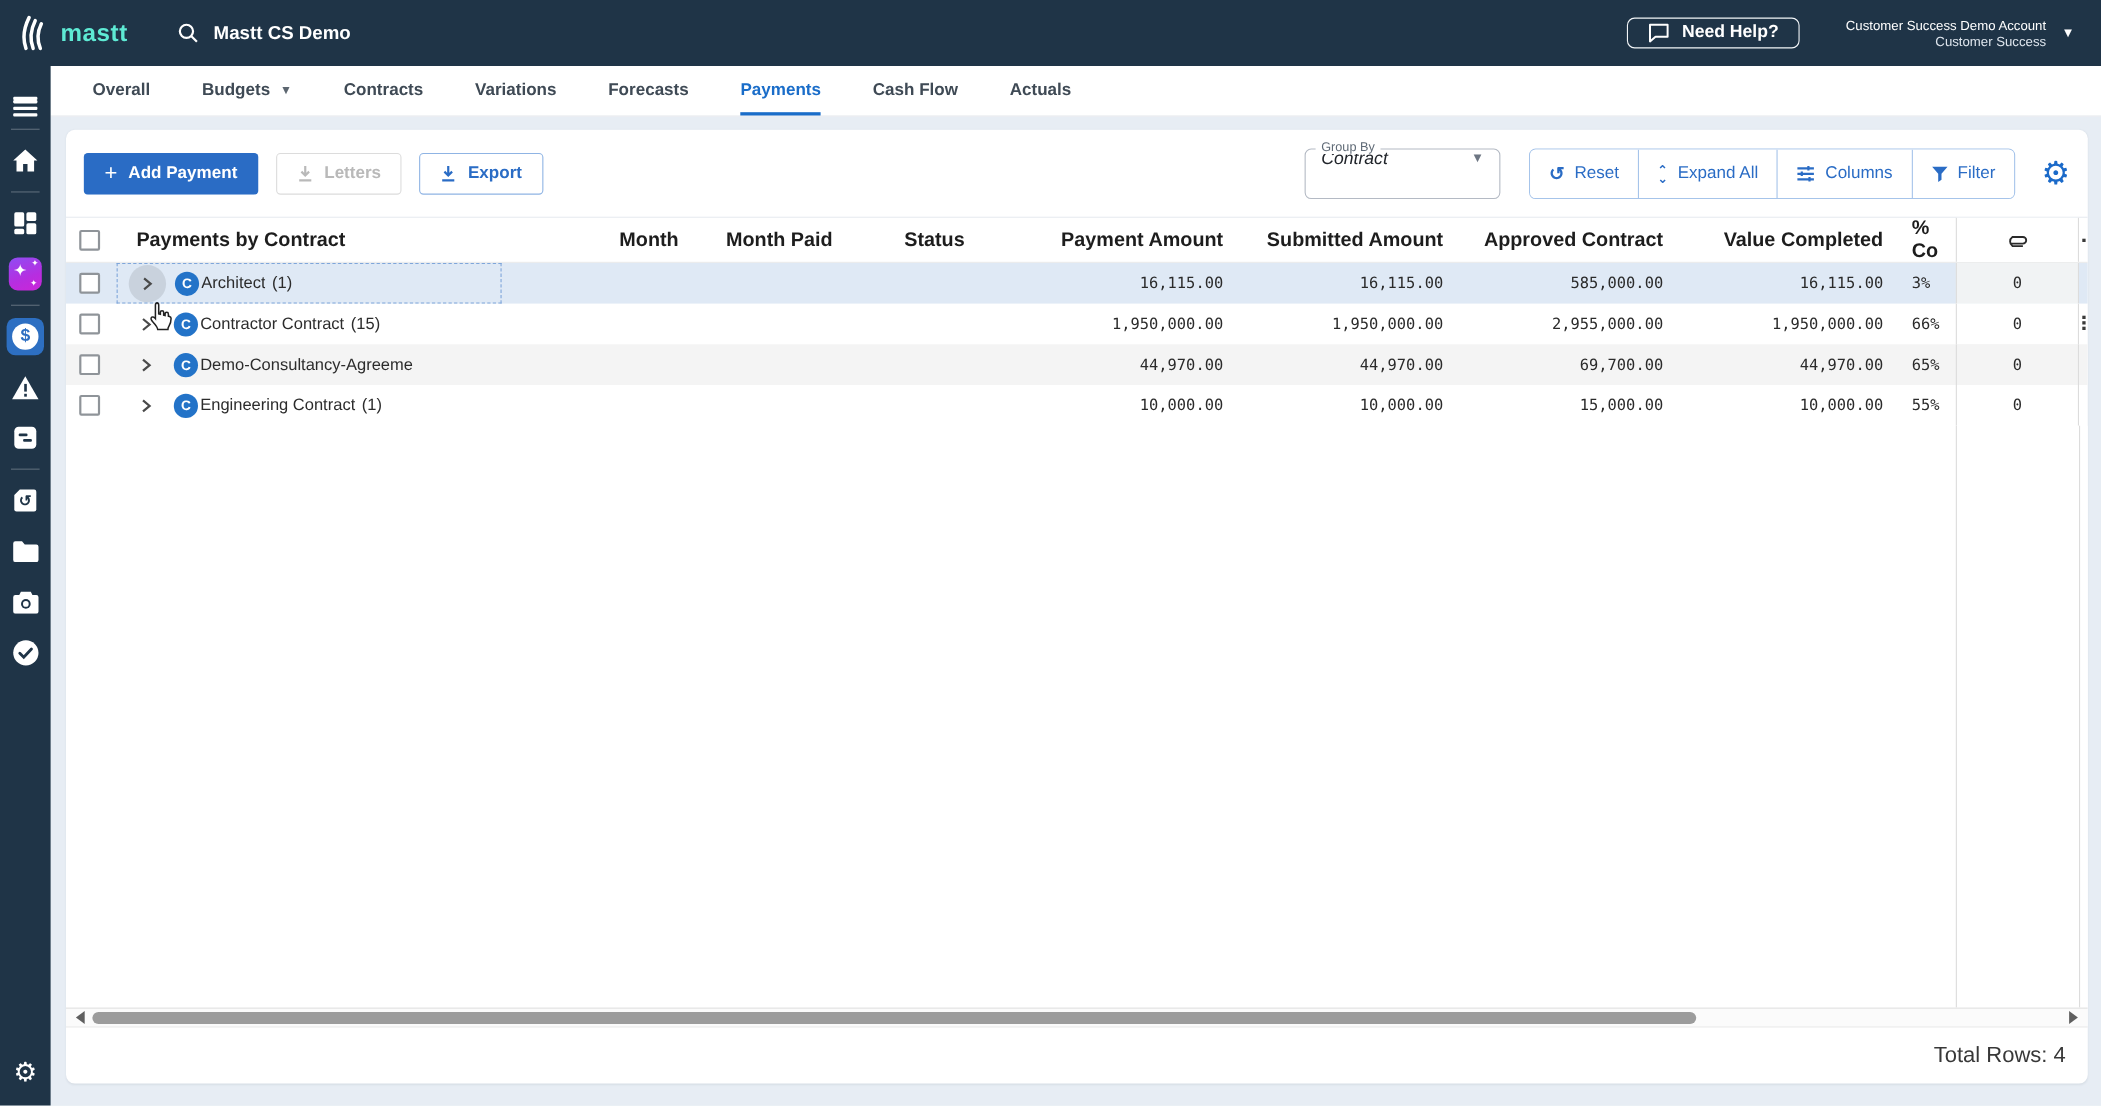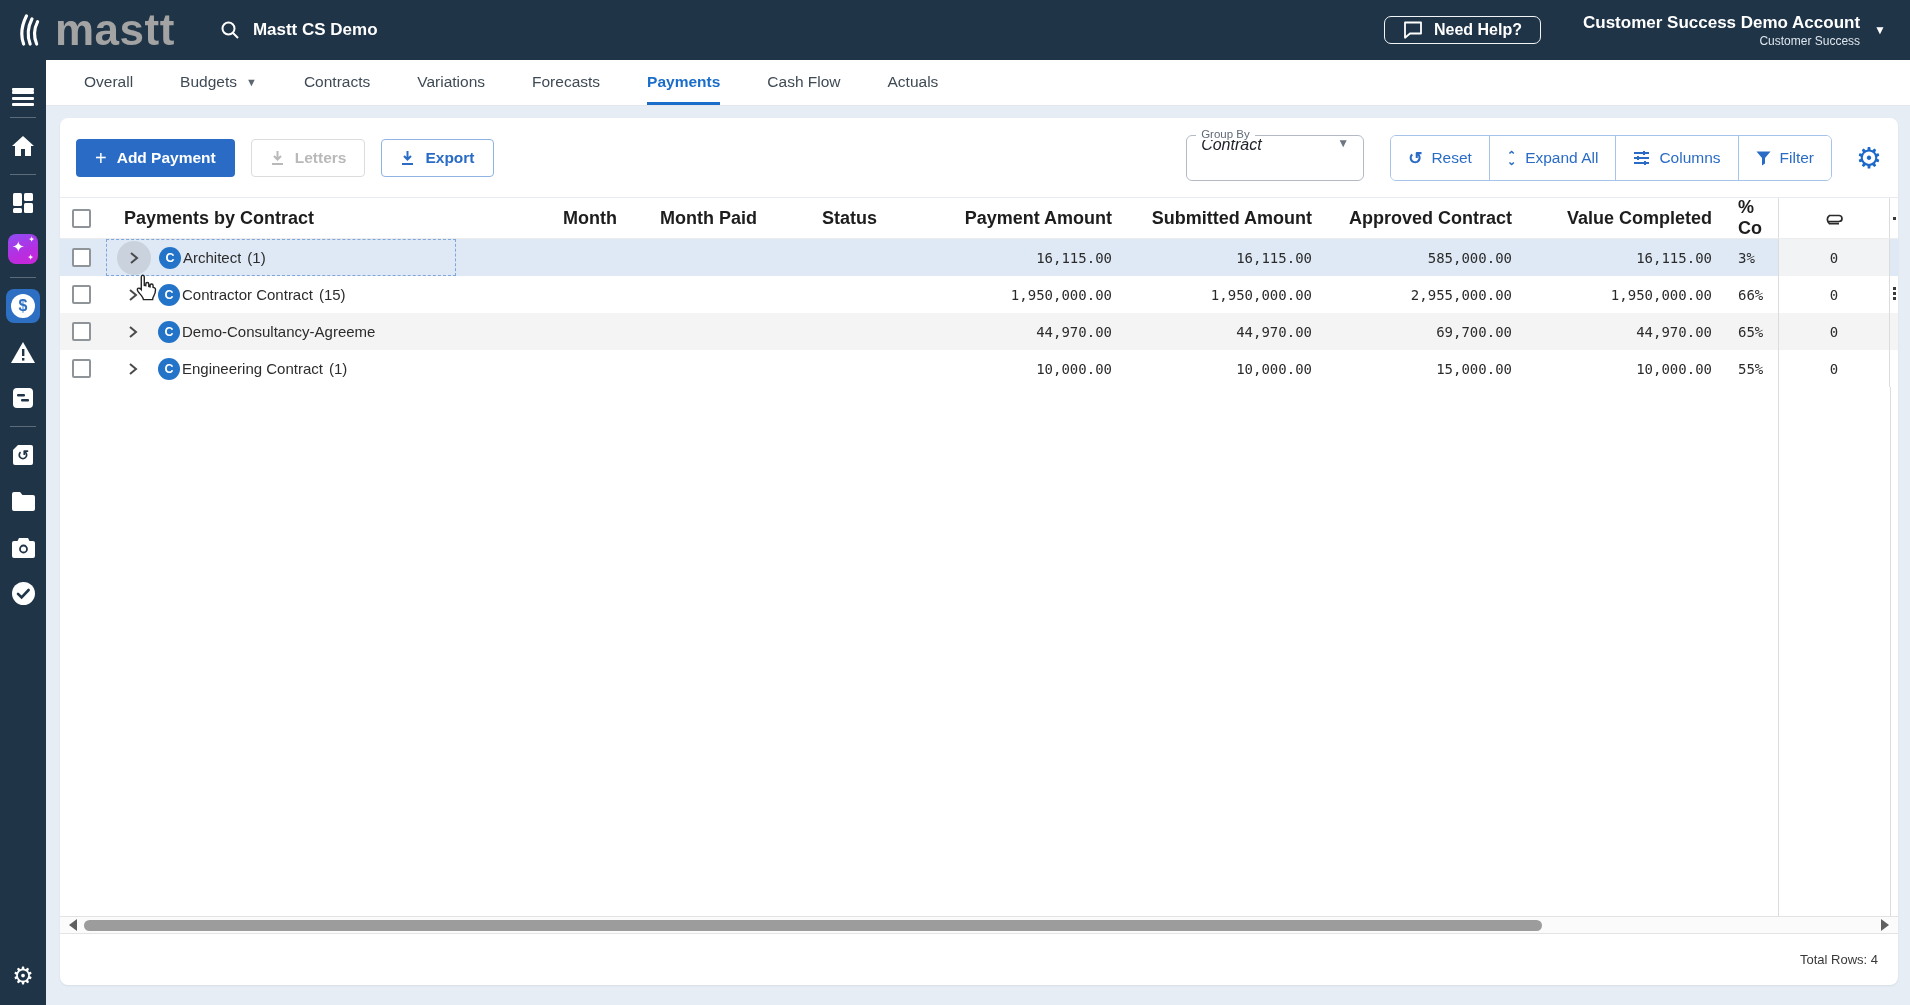--- a/index.html
+++ b/index.html
@@ -3,29 +3,29 @@
 <meta charset="utf-8">
 <style>
   * { margin:0; padding:0; box-sizing:border-box; }
   html,body { width:1910px; height:1005px; overflow:hidden;
     font-family:"Liberation Sans", sans-serif; background:#e7edf4; }
 
   
   .topbar { position:absolute; left:0; top:0; width:1910px; height:60px;
     background:#1f3447; display:flex; align-items:center; padding:0 18px; z-index:30; }
   .logo { display:flex; align-items:center; gap:9px; }
-  .logo-word { color:#a3a3a3; font-size:44px; font-weight:700; letter-spacing:.5px; }
+  .logo-word { color:#5eead4; font-size:22px; font-weight:700; letter-spacing:.5px; }
   .proj-search { display:flex; align-items:center; gap:12px; margin-left:44px; }
   .proj-name { color:#fff; font-size:17px; font-weight:700; }
   .help-btn { margin-left:auto; display:flex; align-items:center; gap:11px;
     border:1px solid #f2f5f8; border-radius:7px; padding:4px 18px; color:#fff;
     font-size:16px; font-weight:700; background:transparent; cursor:pointer; }
   .account { display:flex; align-items:center; gap:14px; margin-left:42px; margin-right:6px; }
   .account-text { display:flex; flex-direction:column; align-items:flex-end; }
-  .account-name { color:#fff; font-size:17px; font-weight:700; }
+  .account-name { color:#fff; font-size:12px; font-weight:400; }
   .account-sub { color:#dfe6ee; font-size:12px; margin-top:1px; }
   .caret { color:#fff; font-size:12px; }
 
   
   .sidebar { position:absolute; left:0; top:60px; width:46px; height:945px;
     background:#1f3447; display:flex; flex-direction:column; align-items:center;
     padding-top:6px; z-index:25; }
   .side-item { width:34px; height:34px; display:flex; align-items:center;
     justify-content:center; border-radius:8px; margin:6px 0; color:#fff; cursor:pointer; }
   .side-item.active { background:#2d6fc2; }
@@ -40,21 +40,21 @@
   .ai-tile .sp3 { position:absolute; right:4px; bottom:2px; color:#fff; font-size:8px; }
   .dollar-circ { width:24px; height:24px; border-radius:50%; background:#fff;
     color:#2d6fc2; font-weight:700; font-size:16px; display:flex; align-items:center; justify-content:center; }
   .gear-glyph { font-size:24px; line-height:24px; }
 
   
   .tabbar { position:absolute; left:46px; top:60px; width:1864px; height:46px;
     background:#fff; border-bottom:1px solid #e3e7ec; display:flex; align-items:stretch;
     padding-left:38px; z-index:20; }
   .tab { display:flex; align-items:center; gap:9px; margin-right:47px;
-    font-size:15.5px; font-weight:400; color:#3f4a55; cursor:pointer;
+    font-size:15.5px; font-weight:700; color:#3f4a55; cursor:pointer;
     border-bottom:3px solid transparent; padding-top:2px; }
   .tab.active { color:#1a6dc9; border-bottom-color:#1a6dc9; font-weight:600; }
   .tab .tcaret { color:#5c6670; font-size:11px; }
 
   
   .main { position:absolute; left:46px; top:107px; width:1864px; height:898px; background:#e7edf4; }
   .card { position:absolute; left:14px; top:11px; width:1838px; height:867px;
     background:#fff; border-radius:8px; box-shadow:0 1px 2px rgba(30,50,70,.08);
     display:flex; flex-direction:column; overflow:hidden; }
 
@@ -118,21 +118,21 @@
   
   .hscroll { height:17px; border-top:1px solid #e2e2e2; background:#fbfbfb;
     display:flex; align-items:center; position:relative; }
   .sb-arrow-l { width:0; height:0; border-top:6px solid transparent; border-bottom:6px solid transparent;
     border-right:8px solid #5f5f5f; margin-left:9px; cursor:pointer; }
   .sb-arrow-r { width:0; height:0; border-top:6px solid transparent; border-bottom:6px solid transparent;
     border-left:8px solid #5f5f5f; position:absolute; right:9px; cursor:pointer; }
   .sb-thumb { position:absolute; left:24px; width:1458px; height:11px; background:#9c9c9c;
     border-radius:6px; cursor:grab; }
   .gfooter { height:52px; border-top:1px solid #e4e4e4; display:flex; align-items:center;
-    justify-content:flex-end; padding-right:20px; font-size:13px; color:#383838; }
+    justify-content:flex-end; padding-right:20px; font-size:20px; color:#383838; }
 
   
   .cursor { position:absolute; left:133px; top:273px; z-index:60; pointer-events:none; }
 
   svg { display:block; }
 </style>
 </head>
 <body>
 
 <header class="topbar">

